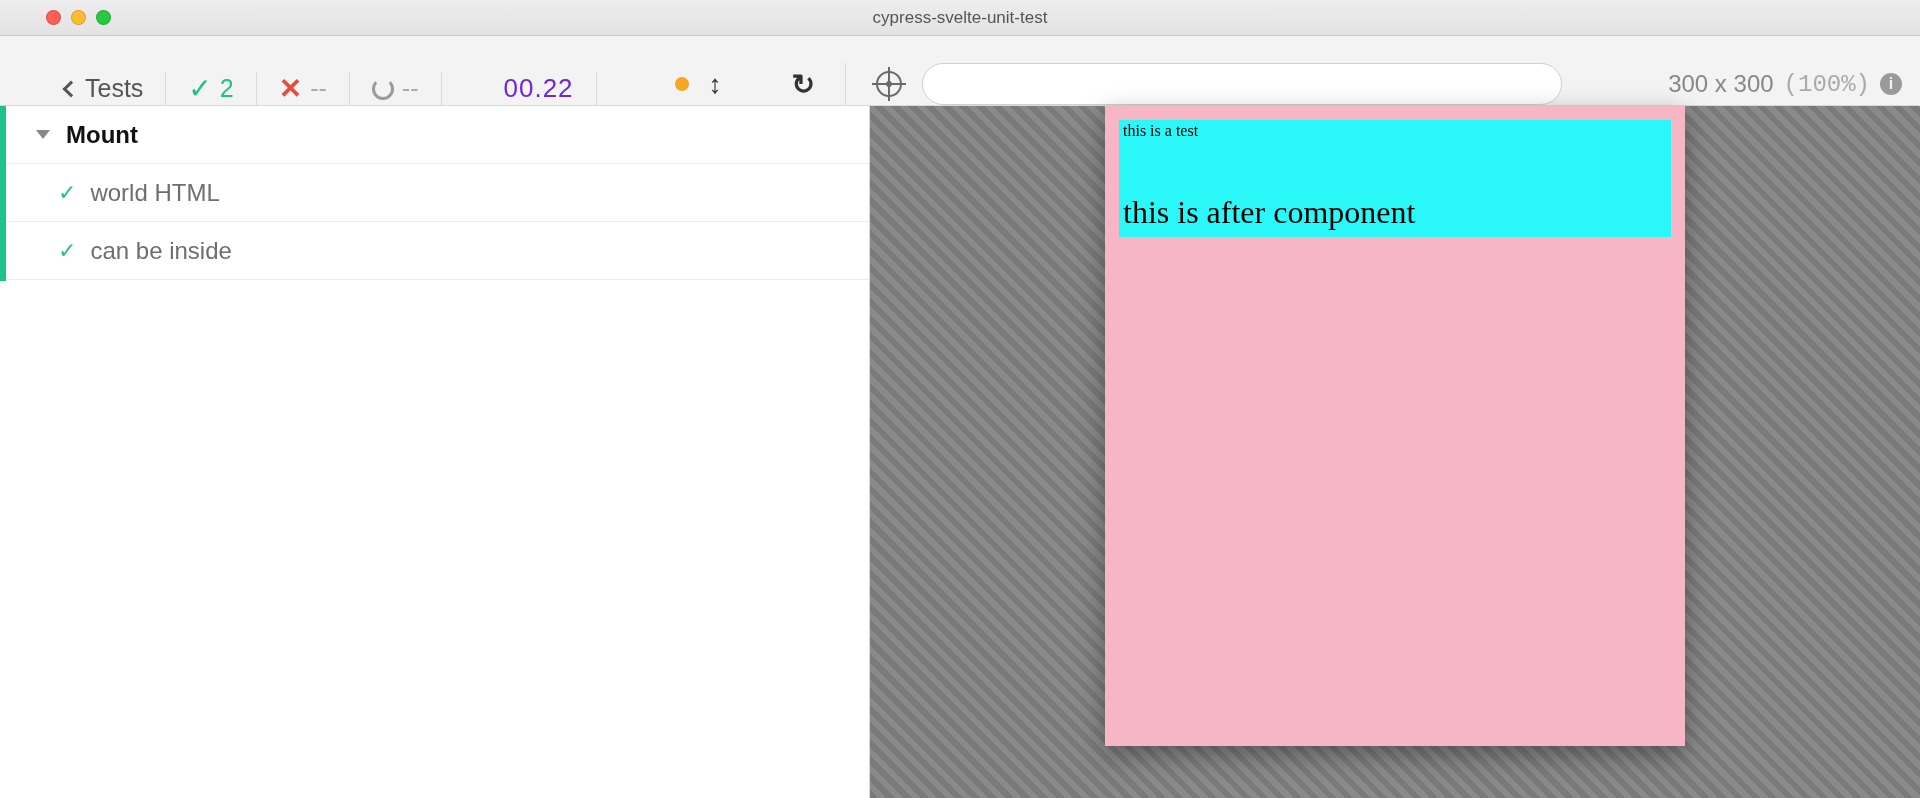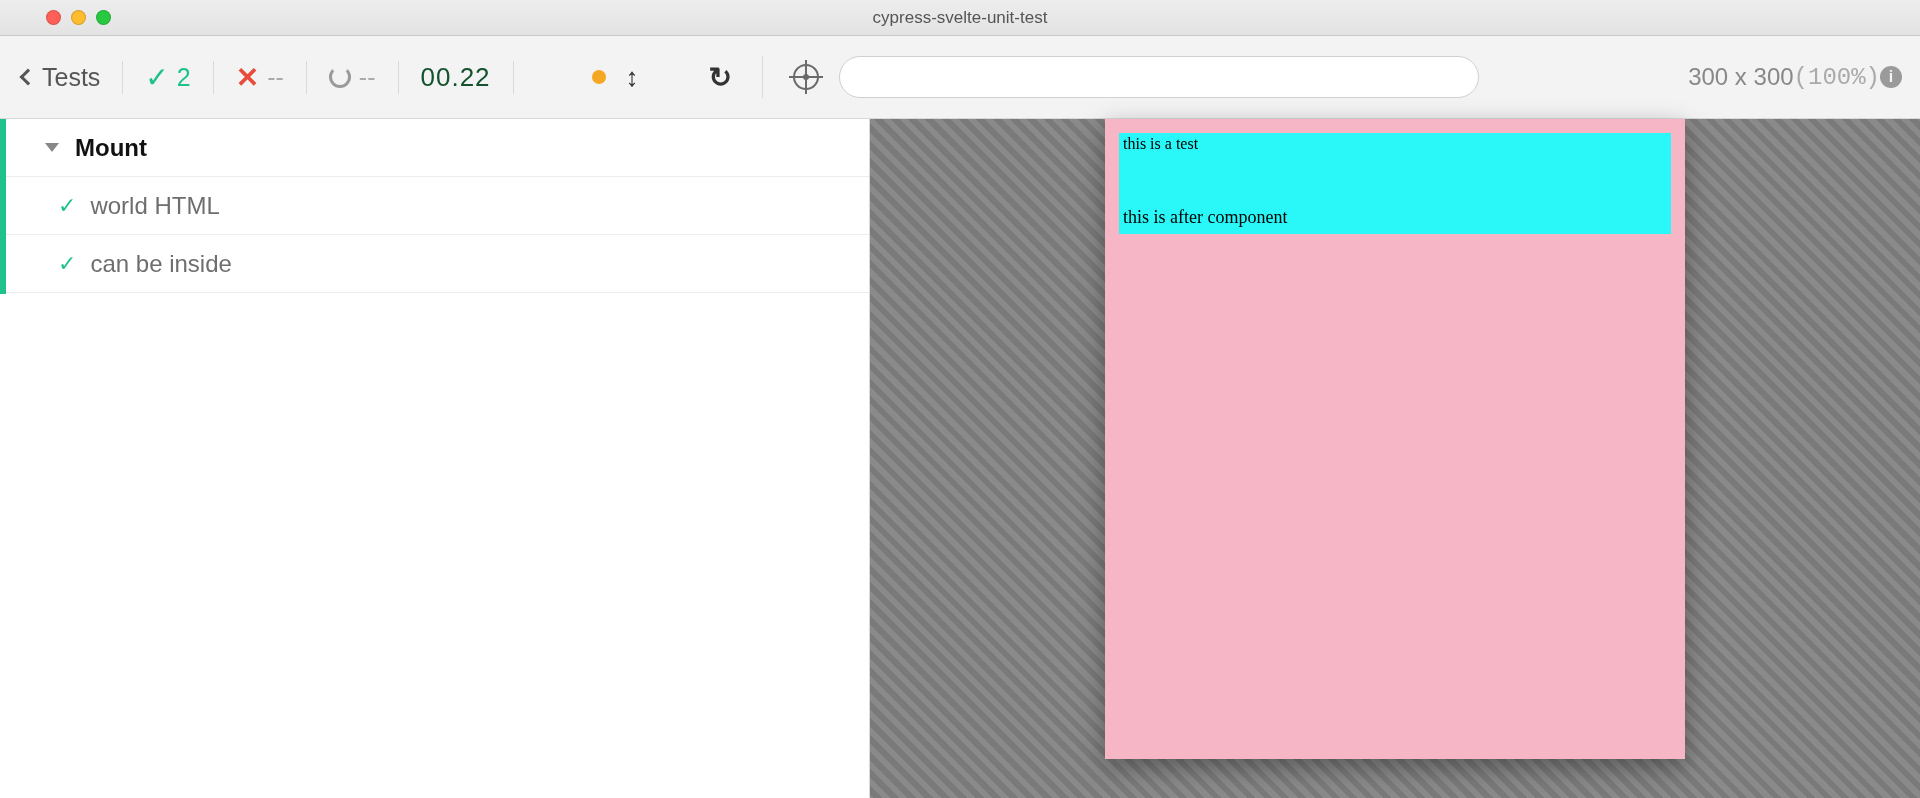--- a/index.html
+++ b/index.html
@@ -15,80 +15,81 @@
     position: relative;
     padding-left: 32px;
   }
   .traffic-lights { display:flex; gap:10px; margin-left:14px;}
   .tl { width:15px; height:15px; border-radius:50%; border:0.5px solid rgba(0,0,0,0.15);}
   .tl.red{background:#ff5f57;} .tl.yellow{background:#febc2e;} .tl.green{background:#28c840;}
   .title-text { position:absolute; left:0; right:0; text-align:center; font-size:17px; color:#555; }
 
   
   .cy-toolbar {
-    height: 83px;
+    height: 70px;
     background: #f3f3f3;
     border-bottom: 1px solid #d9d9d9;
     display:flex;
-    align-items:center;
+    align-items:flex-end;
+    padding-left:43px;
   }
   .left-toolbar { display:flex; align-items:stretch; }
   .tool-seg {
     display:flex; align-items:center; padding:0 22px;
     border-right:1px solid #d9d9d9;
     color:#6a6a6a; font-size:25px;
   }
   .tool-seg .lbl { margin-left:8px; }
   .chev-left { width:12px; height:12px; border-left:3px solid #555; border-bottom:3px solid #555; transform:rotate(45deg); display:inline-block;}
   .check-i { color:#1fc28b; font-size:28px; }
   .x-i { color:#e74c3c; font-size:28px; font-weight:bold;}
   .spinner-i { width:22px; height:22px; border:3px solid #9a9a9a; border-top-color:transparent; border-radius:50%; display:inline-block;}
   .dashdash{color:#aaa;}
-  .timer-v { color:#14532d; font-size:26px; letter-spacing:1px;}
+  .timer-v { color:#6d28d9; font-size:26px; letter-spacing:1px;margin-left:40px;}
   
   .right-toolbar { flex:1; display:flex; align-items:center; padding:0 18px; gap:20px;}
   .dot-orange{width:14px;height:14px;border-radius:50%;background:#f5a623;display:inline-block;}
   .arrow-ud{font-size:26px;color:#333;}
   .reload-i{font-size:28px;color:#333; font-weight:bold;}
   .divider-v{width:1px;align-self:stretch;background:#d9d9d9;margin:0 10px;}
   .target-i{width:26px;height:26px;border:2px solid #6a6a6a;border-radius:50%;position:relative;display:inline-block;}
   .target-i::before{content:"";position:absolute;width:6px;height:6px;background:#6a6a6a;border-radius:50%;top:50%;left:50%;transform:translate(-50%,-50%);}
   .target-i::after{content:"";position:absolute;top:-6px;bottom:-6px;left:50%;width:2px;background:#6a6a6a;transform:translateX(-1px);}
   .target-i .h{position:absolute;left:-6px;right:-6px;top:50%;height:2px;background:#6a6a6a;transform:translateY(-1px);}
   .url-input{ flex:1; height:42px; max-width:640px; border:1px solid #d0d0d0; border-radius:21px; background:#fff; padding:0 18px; font-size:18px;}
-  .dims { color:#888; font-size:24px; margin-left:auto; display:flex; align-items:center; }
+  .dims { color:#888; font-size:24px; margin-left:auto; display:flex; align-items:center; gap:10px;}
   .dims .pct{color:#aaa;font-family:Liberation Mono, monospace;}
   .info-i{width:22px;height:22px;border-radius:50%;background:#9a9a9a;color:#f3f3f3;display:inline-flex;align-items:center;justify-content:center;font-size:16px;font-weight:bold;}
 
   
   .cy-body{ display:flex; height:calc(798px - 36px - 70px); }
   .reporter{ width:870px; background:#fff; border-right:1px solid #d9d9d9; position:relative;}
   .suite-bar{ position:absolute; left:0; top:0; bottom:0; width:6px; background:#ccc;}
   .suite-bar.pass{ background:#1fc28b; height:175px;}
-  .suite-row{ display:flex; align-items:center; height:58px; padding:0 20px 0 45px; font-size:24px; border-bottom:1px solid #ececec;}
+  .suite-row{ display:flex; align-items:center; height:58px; padding:0 20px 0 36px; font-size:24px; border-bottom:1px solid #ececec;}
   .suite-row.header{ font-weight:600; color:#111;}
   .suite-row .caret{ width:0;height:0;border-left:7px solid transparent;border-right:7px solid transparent;border-top:9px solid #888; margin-right:16px;}
   .suite-row.test{ color:#6e6e6e; padding-left:58px;}
   .suite-row.test .check-sm{ color:#1fc28b; font-size:22px; margin-right:14px;}
 
   
   .aut-wrapper{ flex:1; background:#888; position:relative;
     background-image: repeating-linear-gradient(45deg,#7a7a7a 0,#7a7a7a 6px,#8a8a8a 6px,#8a8a8a 12px);
     display:flex; justify-content:center; align-items:flex-start;
   }
   .aut-frame{
     margin-top:0px;
     width:580px; height:640px; background:#f7b6c6;
     box-shadow:0 8px 24px rgba(0,0,0,0.35);
     padding:14px;
   }
   .aut-inner{ background:#2af7f7; font-family:"Times New Roman",serif; color:#000; }
   .aut-line{ font-size:16px; padding:2px 4px 18px 4px;}
   .aut-h1{ font-size:46px; font-weight:bold; background:yellow; padding:4px 4px;}
-  .aut-line2{ font-size:18px; padding:36px 4px 6px 4px;}
+  .aut-line2{ font-size:32px; padding:36px 4px 6px 4px;}
 </style>
 </head>
 <body>
 
 <div class="titlebar">
   <div class="traffic-lights">
     <div class="tl red"></div>
     <div class="tl yellow"></div>
     <div class="tl green"></div>
   </div>

